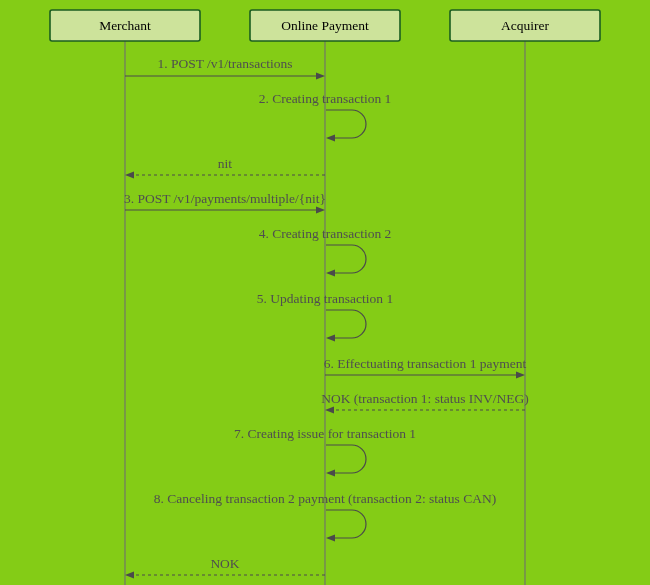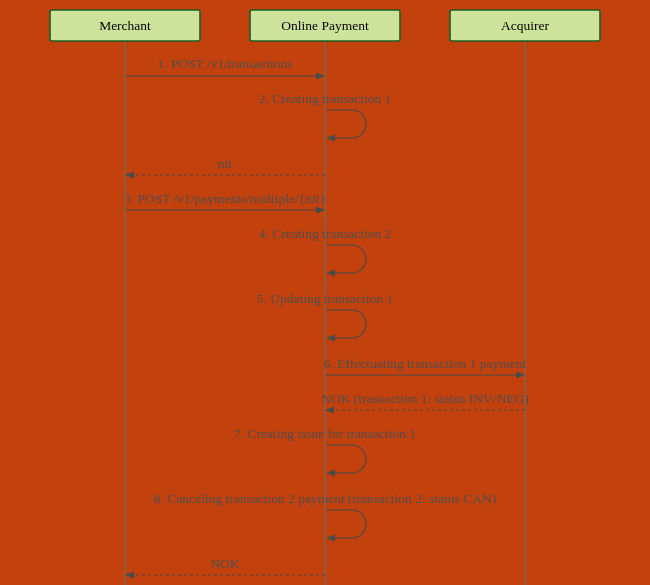--- a/index.html
+++ b/index.html
@@ -10,21 +10,21 @@
   body {
     width: 650px;
     height: 585px;
     overflow: hidden;
     font-family: "Liberation Serif", "DejaVu Serif", serif;
   }
   #diagram-root {
     position: relative;
     width: 650px;
     height: 585px;
-    background: #c2410c;
+    background: #84cc16;
   }
   svg.diagram-canvas {
     position: absolute;
     left: 0;
     top: 0;
     width: 650px;
     height: 585px;
     display: block;
   }
   .participant-label {

